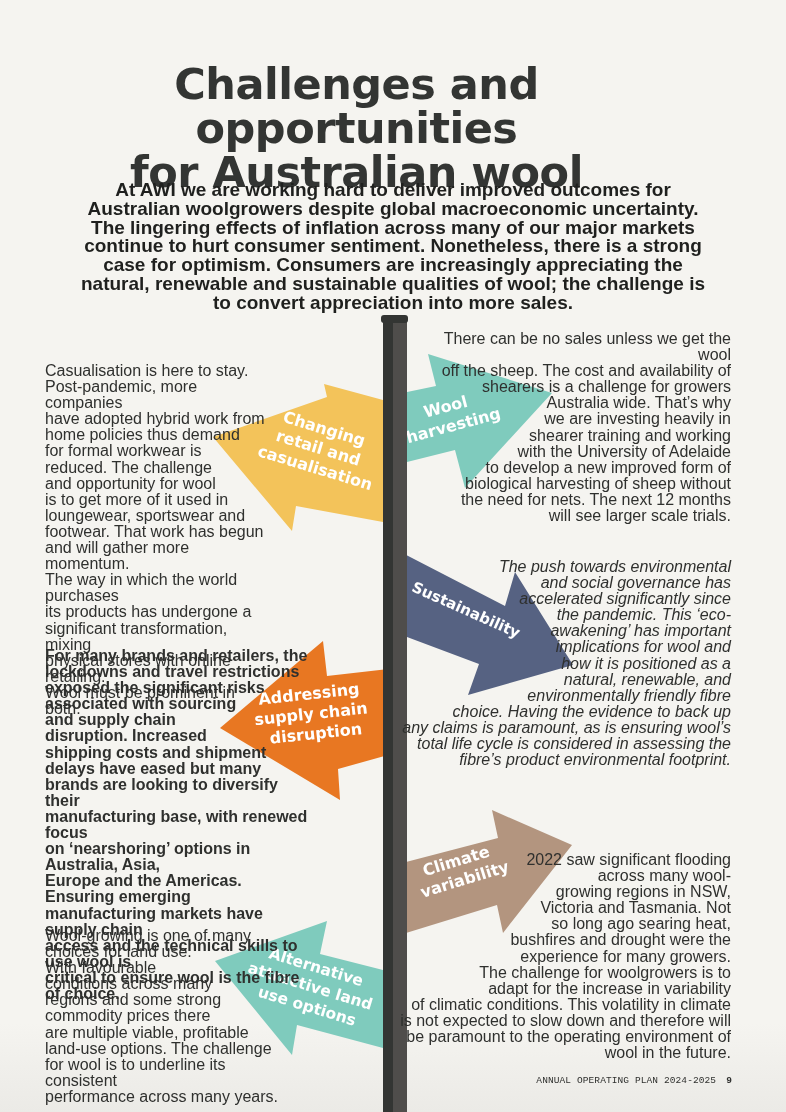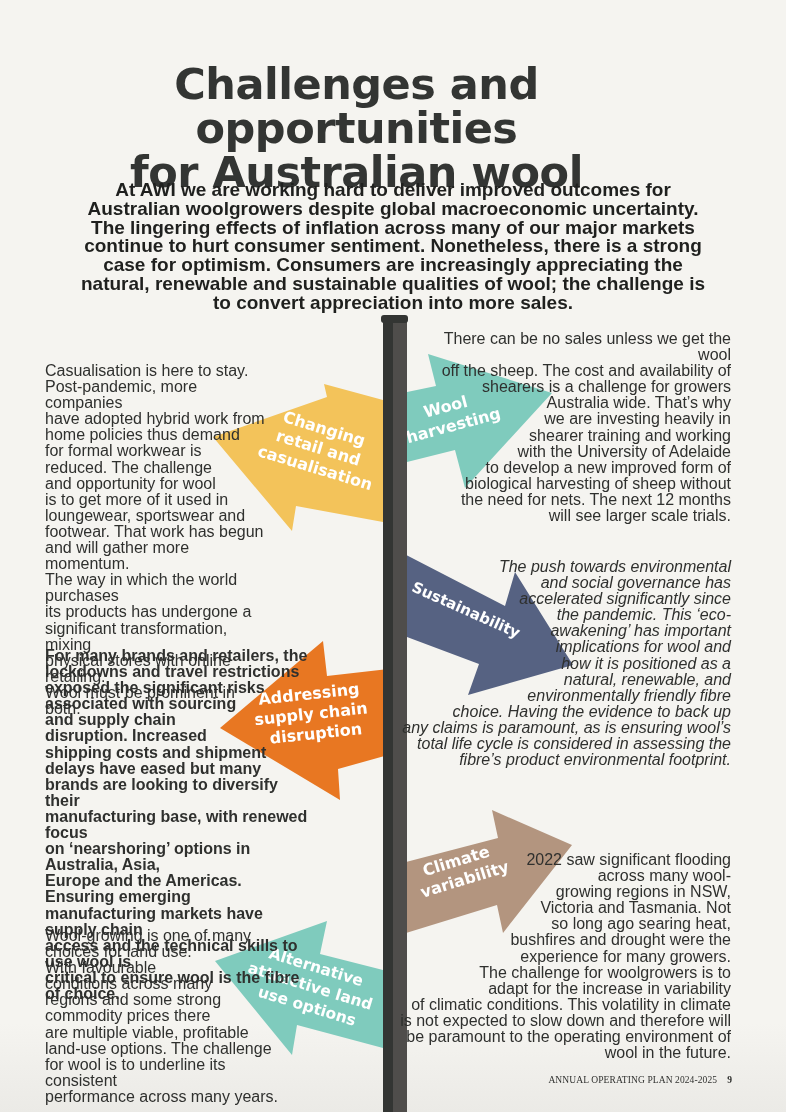--- a/index.html
+++ b/index.html
@@ -25,21 +25,21 @@
     font-size:16px; line-height:16.1px; color:#2f302e; white-space:pre-line; margin:0;
   }
   .left-col { left:45px; text-align:left; }
   .right-col { right:55px; text-align:right; }
   svg.graphic { position:absolute; left:0; top:0; }
   .arrow-label {
     font-family:"DejaVu Sans", sans-serif; font-weight:bold; fill:#ffffff;
   }
   .footer {
     position:absolute; right:54px; top:1075px;
-    font-family:Liberation Serif, serif; font-size:9.5px; color:#2f302e;
+    font-family:Liberation Mono, monospace; font-size:9.5px; color:#2f302e;
     letter-spacing:0.1px;
   }
   .footer .page-num { font-weight:bold; margin-left:10px; }
 </style>
 </head>
 <body>
 
 <h1 class="title">
   <span>Challenges and opportunities</span><br>
   <span>for Australian wool</span>

